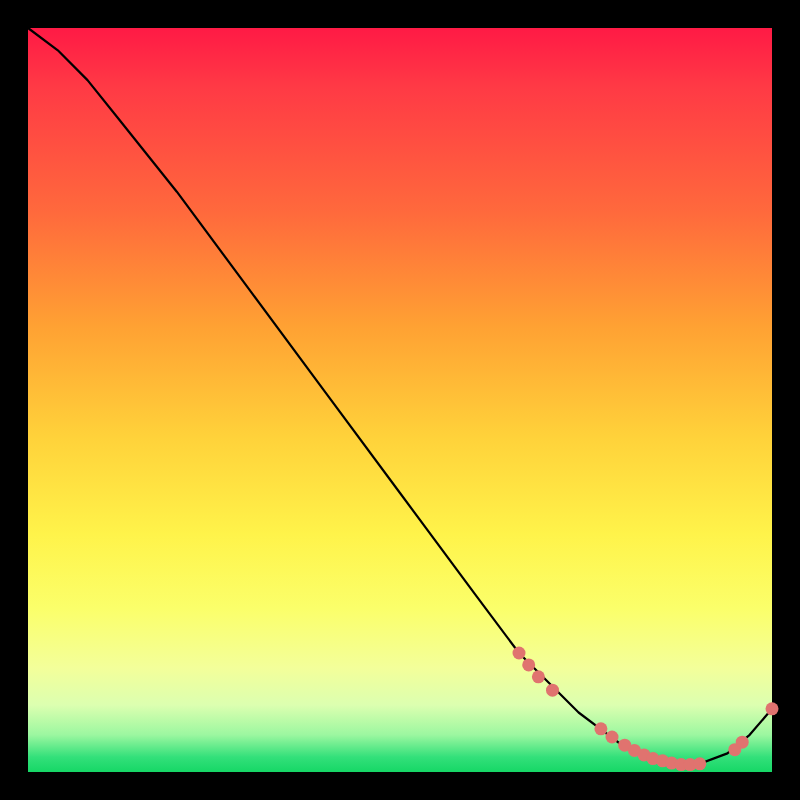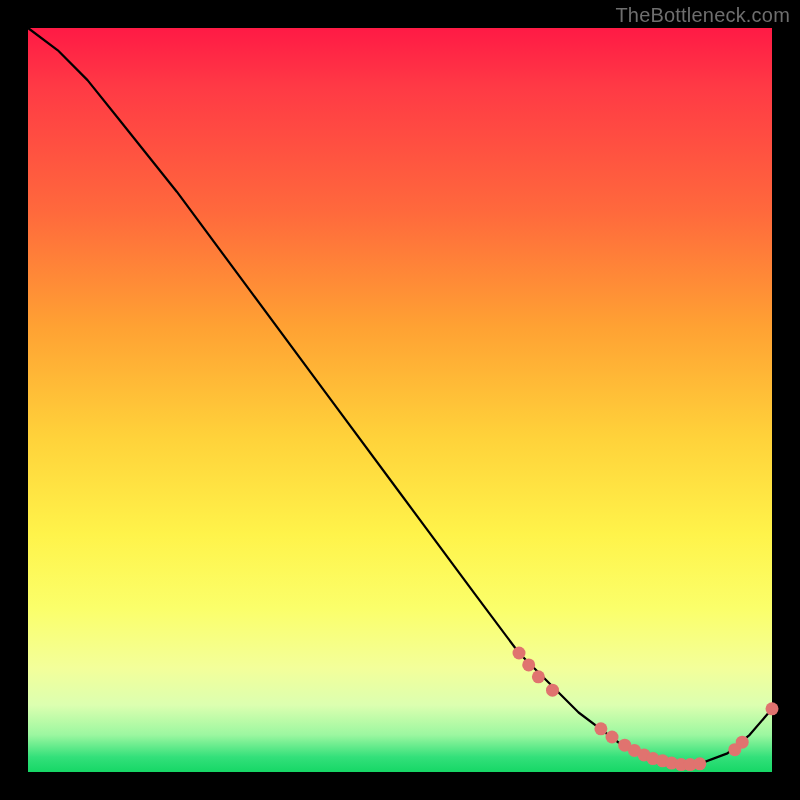--- a/index.html
+++ b/index.html
@@ -79,14 +79,13 @@
           <circle cx="643.6" cy="735.1" r="6.5" fill="#e0736f"></circle>
           <circle cx="653.2" cy="736.6" r="6.5" fill="#e0736f"></circle>
           <circle cx="662.2" cy="736.6" r="6.5" fill="#e0736f"></circle>
           <circle cx="671.8" cy="735.8" r="6.5" fill="#e0736f"></circle>
           <circle cx="706.8" cy="721.7" r="6.5" fill="#e0736f"></circle>
           <circle cx="714.2" cy="714.2" r="6.5" fill="#e0736f"></circle>
           <circle cx="744.0" cy="680.8" r="6.5" fill="#e0736f"></circle>
         </g>
     </svg>
   </div>
-  <div class="watermark">TheBottleneck.com</div>
 </div>
 
 </body></html>

